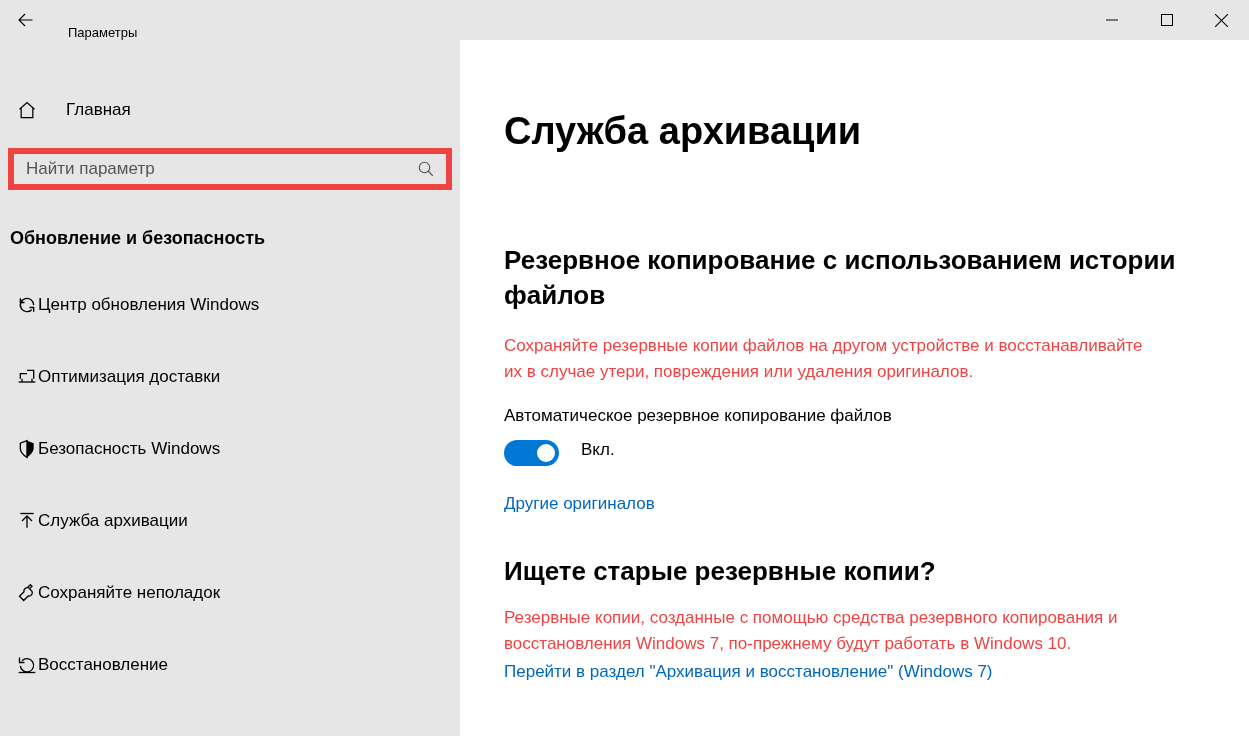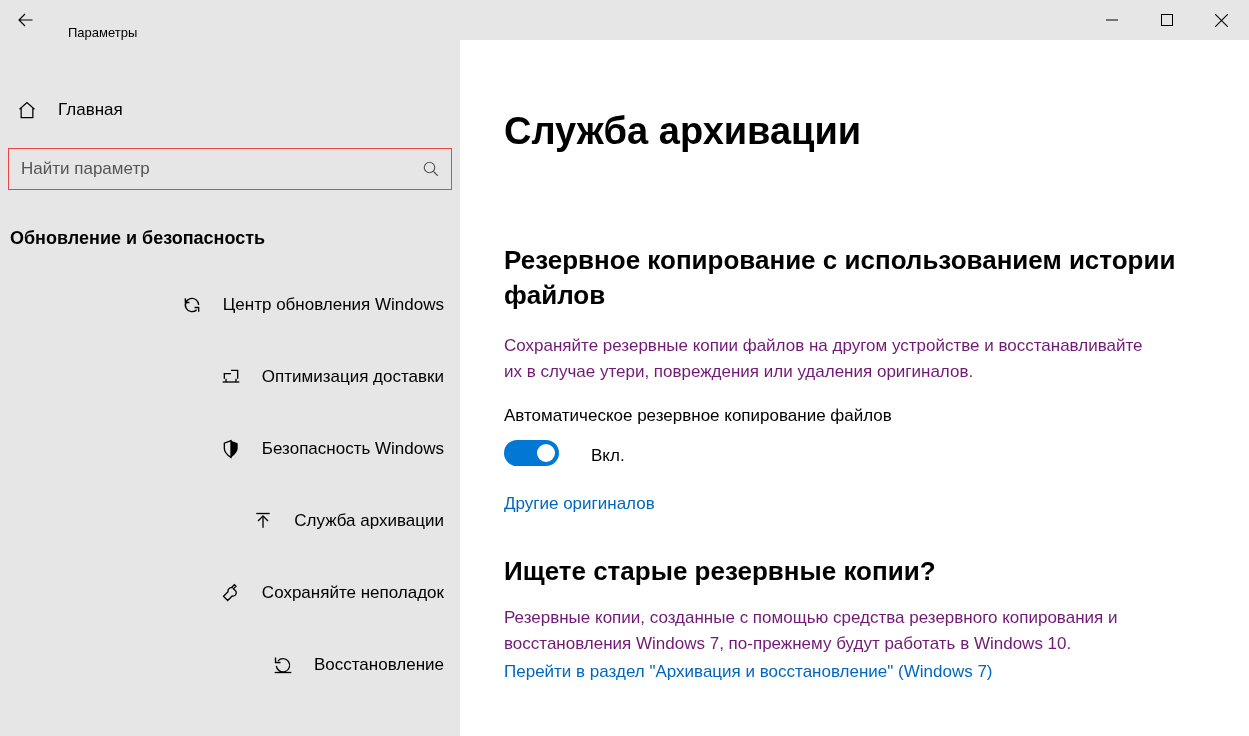--- a/index.html
+++ b/index.html
@@ -51,29 +51,29 @@
   overflow: hidden;
 }
 .sidebar {
   width: 460px;
   background: #e6e6e6;
   padding-top: 50px;
 }
 .home-link {
   display: flex;
   align-items: center;
-  gap: 20px;
+  gap: 28px;
   padding: 10px 16px 18px 16px;
   font-size: 17px;
   cursor: pointer;
 }
 .home-link .icon { width: 22px; display:flex; justify-content:center;}
 .search-wrap {
   margin: 10px 8px 18px 8px;
-  border: 1px solid #ef4444;
+  border: 6px solid #ef4444;
   height: 42px;
   display: flex;
   align-items: center;
   background: #e6e6e6;
 }
 .search-input {
   flex: 1;
   border: none;
   background: transparent;
   font-size: 17px;
@@ -91,26 +91,24 @@
   color: #444;
 }
 .section-title {
   font-size: 18px;
   font-weight: 600;
   padding: 20px 16px 20px 10px;
 }
 .nav-item {
   display: flex;
   align-items: center;
-  gap: 20px;
   padding: 0 16px;
   height: 72px;
   font-size: 17px;
   cursor: pointer;
-  justify-content: flex-end;
 }
 .nav-item .icon {
   width: 22px;
   display: flex;
   justify-content: center;
   align-items: center;
 }
 .main {
   flex: 1;
   background: #fff;
@@ -129,33 +127,33 @@
   margin-bottom: 20px;
 }
 .sub-title2 {
   font-size: 26px;
   font-weight: 600;
   margin-top: 42px;
   margin-bottom: 18px;
 }
 .desc {
   font-size: 17px;
-  color: #701a75;
+  color: #ef4444;
   line-height: 1.5;
   max-width: 640px;
   margin-bottom: 22px;
 }
 .setting-label {
   font-size: 17px;
   margin-bottom: 14px;
 }
 .toggle-row {
   display: flex;
-  align-items: flex-end;
-  gap: 32px;
+  align-items: flex-start;
+  gap: 22px;
   margin-bottom: 28px;
 }
 .toggle {
   width: 55px;
   height: 26px;
   border-radius: 13px;
   background: #0078d4;
   position: relative;
   cursor: pointer;
 }

